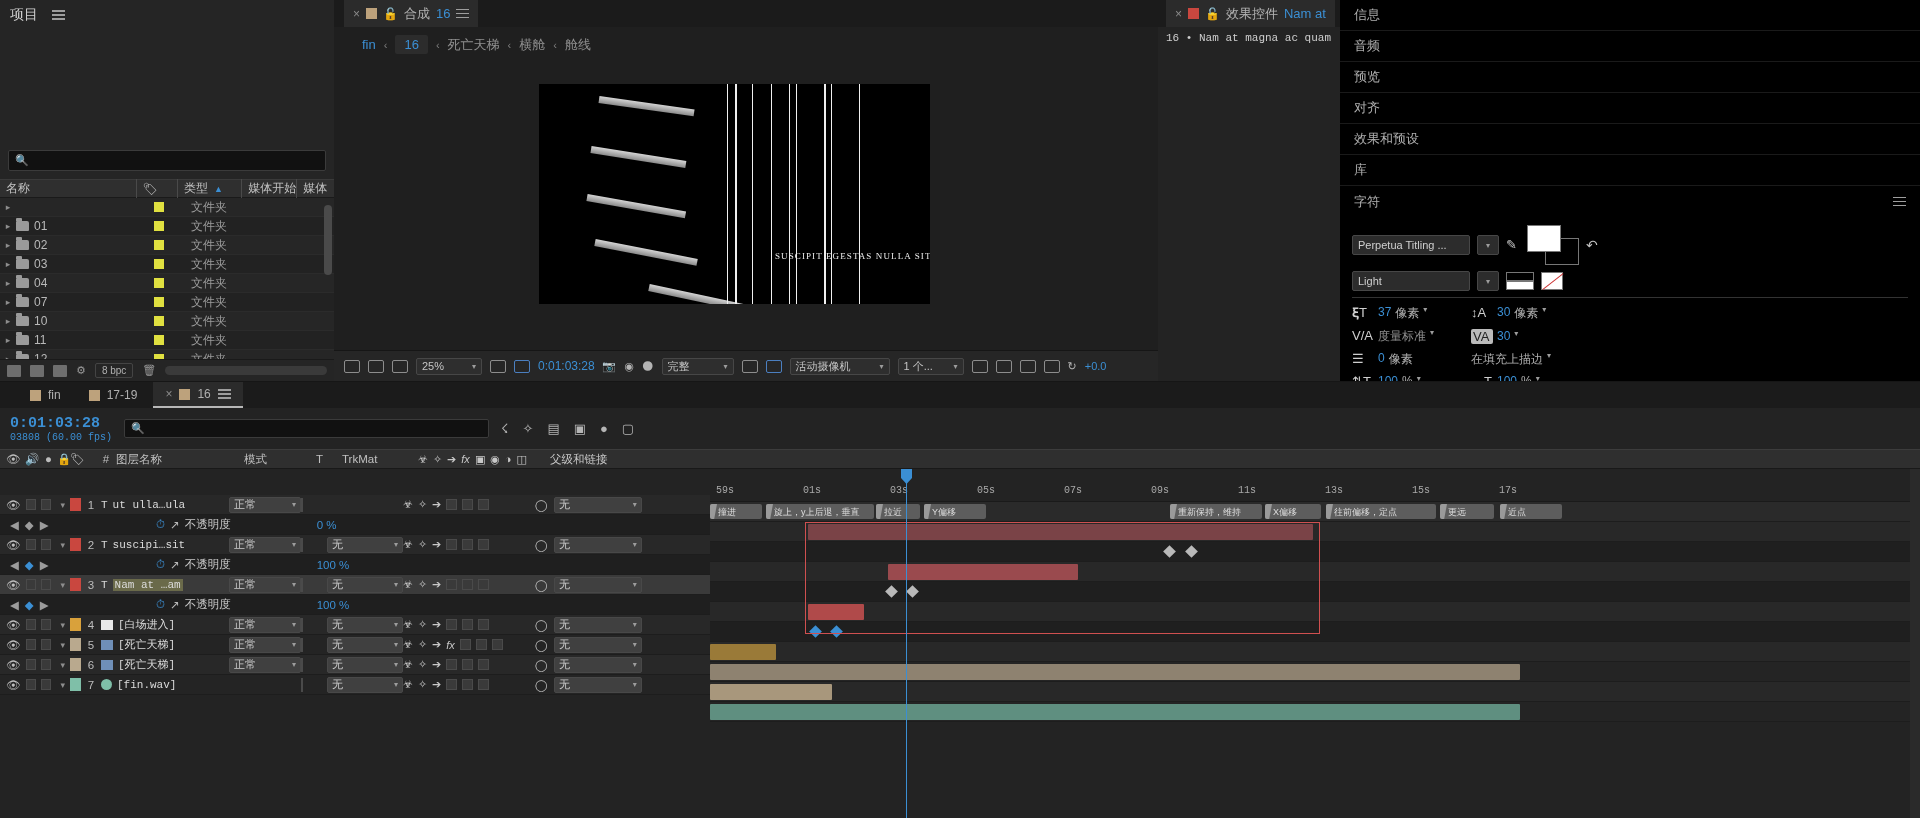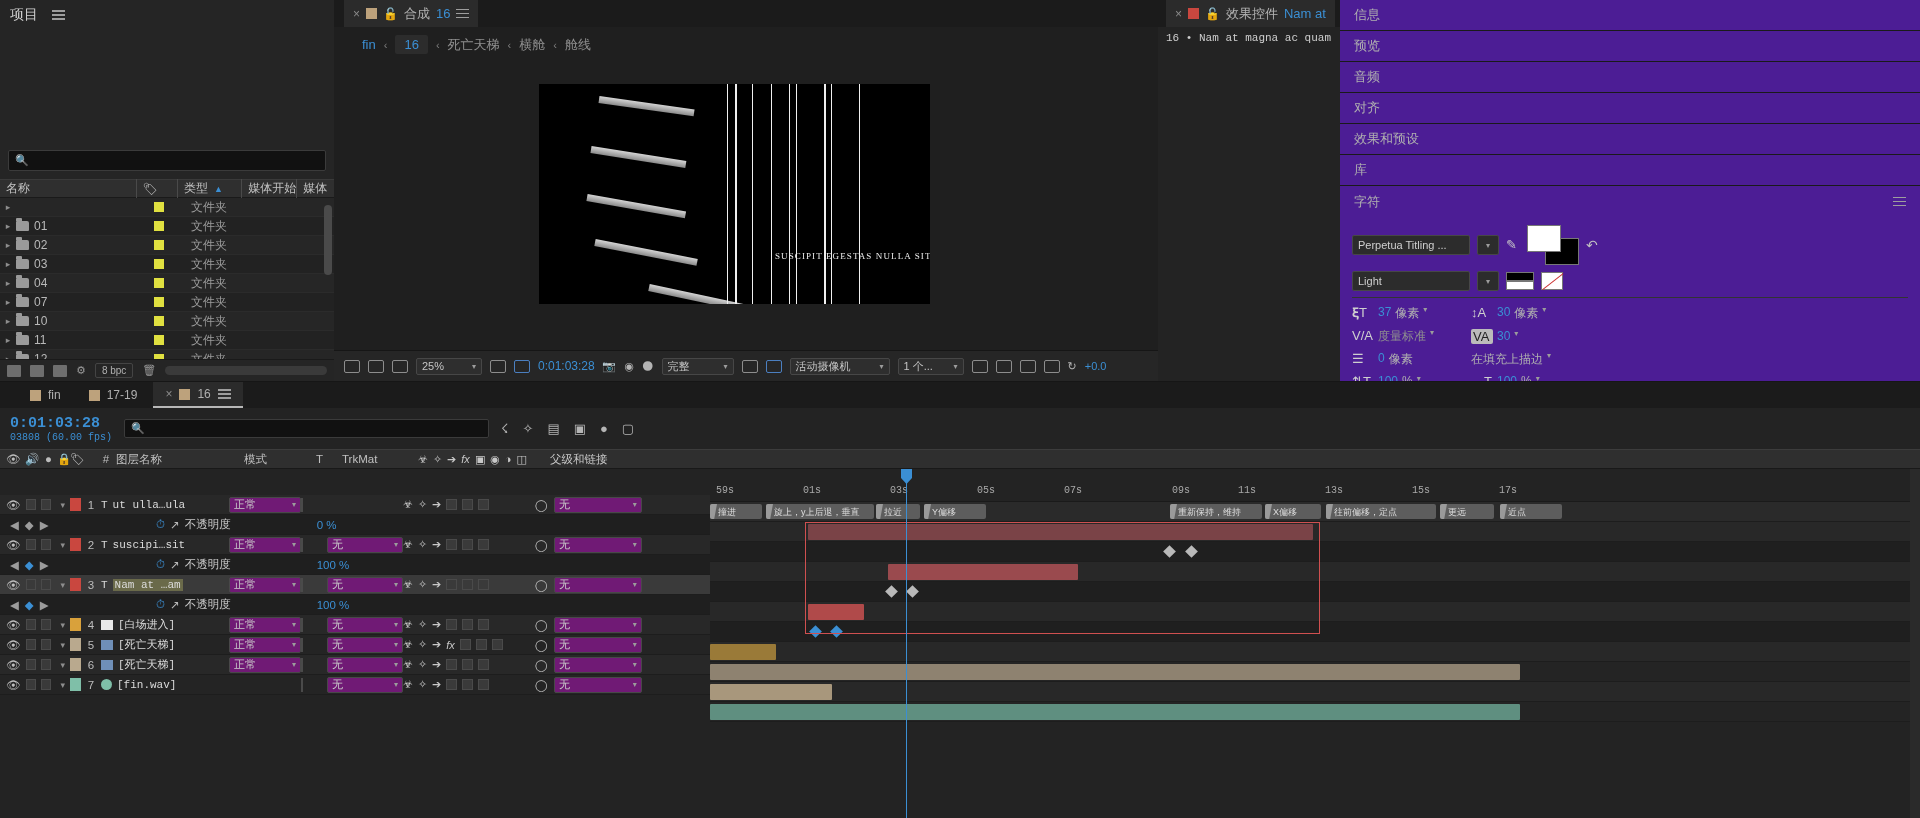--- a/index.html
+++ b/index.html
@@ -77,21 +77,21 @@
   .dd { height:17px; background:#2e2e2e; border:1px solid #474747; border-radius:2px;
     display:flex; align-items:center; gap:7px; padding:0 5px; font-size:11px; color:#c5c5c5; }
   .caret { font-size:8px; color:#9c9c9c; }
   .tcode { color:#3b8fd4; font-size:12px; }
 
   
   #fx { left:1158px; top:0; width:182px; height:381px; background:#232323; }
   #fx .fxsub { padding:5px 8px; font-family:"Liberation Mono",monospace; font-size:11px; color:#cfcfcf; }
 
   
-  #right { left:1340px; top:0; width:580px; height:381px; background:#4c1d95; }
+  #right { left:1340px; top:0; width:580px; height:381px; background:#000000; }
   .rtab { height:31px; display:flex; align-items:center; justify-content:space-between;
     padding:0 14px; font-size:13px; color:#b0b0b0; border-bottom:1px solid #1a1a1a; }
   .charpanel { padding:8px 12px 0 12px; }
   .crow { display:flex; align-items:center; gap:7px; margin-bottom:6px; }
   .fontbox { width:118px; height:20px; background:#2c2c2c; border:1px solid #474747;
     border-radius:2px; display:flex; align-items:center; padding:0 5px; font-size:11px;
     color:#cfcfcf; overflow:hidden; white-space:nowrap; }
   .ddarrow { width:22px; height:20px; background:#2c2c2c; border:1px solid #474747;
     border-radius:2px; display:flex; align-items:center; justify-content:center; }
   .eyed { width:14px; height:16px; color:#c9c9c9; font-size:13px; }
@@ -132,21 +132,21 @@
   .lrow.even { background:#242424; }
   .prow2 { height:20px; display:flex; align-items:center; font-size:11.5px;
     background:#1f1f1f; border-bottom:1px solid #1d1d1d; }
   .eyecol { width:70px; display:flex; align-items:center; gap:5px; padding-left:6px; color:#bdbdbd;}
   .sqb { width:11px; height:11px; background:#3a3a3a; border:1px solid #4a4a4a; }
   .clabel { width:11px; height:13px; }
   .idx { width:20px; text-align:center; color:#bdbdbd; }
   .lname { width:128px; display:flex; align-items:center; gap:5px;
     font-family:"Liberation Mono",monospace; font-size:11px; color:#dcdcdc; }
   .modecell { width:72px; }
-  .mdd { height:16px; background:#701a75; border:1px solid #484848; border-radius:2px;
+  .mdd { height:16px; background:#404040; border:1px solid #484848; border-radius:2px;
     display:flex; align-items:center; justify-content:space-between; padding:0 4px;
     font-size:11px; color:#cacaca; }
   .tcol { width:26px; }
   .trkcell { width:76px; }
   .switchcell { width:132px; display:flex; align-items:center; gap:5px; color:#c7c7c7; font-size:11px;}
   .parentcell { width:120px; display:flex; align-items:center; gap:6px; color:#c7c7c7;}
   .valcell { color:#3b8fd4; }
   .tlgrid { position:absolute; left:710px; top:0; right:0; bottom:0; }
   .ruler { height:33px; position:relative; background:#232323; border-bottom:1px solid #1a1a1a; }
   .tick { position:absolute; top:16px; font-size:10px; color:#a9a9a9; font-family:"Liberation Mono",monospace;}
@@ -409,24 +409,24 @@
     </div>
     <div class="fxsub">16 • Nam at magna ac quam</div>
   </div>
 
   <div class="panel" id="right">
     <div id="rtabs">
         <div class="rtab">
           <span>信息</span>
         </div>
         <div class="rtab">
+          <span>音频</span>
+        </div>
+        <div class="rtab">
           <span>预览</span>
-        </div>
-        <div class="rtab">
-          <span>音频</span>
         </div>
         <div class="rtab">
           <span>对齐</span>
         </div>
         <div class="rtab">
           <span>效果和预设</span>
         </div>
         <div class="rtab">
           <span>库</span>
         </div>
@@ -915,21 +915,21 @@
         </div>
       </div>
 
     <div class="tlgrid" style="top:87px">
       <div class="ruler" id="ruler">
           <span class="tick" style="left: 6px;">59s</span>
           <span class="tick" style="left: 93px;">01s</span>
           <span class="tick" style="left: 180px;">03s</span>
           <span class="tick" style="left: 267px;">05s</span>
           <span class="tick" style="left: 354px;">07s</span>
-          <span class="tick" style="left: 462px;">09s</span>
+          <span class="tick" style="left: 441px;">09s</span>
           <span class="tick" style="left: 528px;">11s</span>
           <span class="tick" style="left: 615px;">13s</span>
           <span class="tick" style="left: 702px;">15s</span>
           <span class="tick" style="left: 789px;">17s</span>
         </div>
       <div class="marklane" id="markLane">
           <div class="marker" style="left: 0px; width: 52px;">撞进</div>
           <div class="marker" style="left: 56px; width: 108px;">旋上，y上后退，垂直</div>
           <div class="marker" style="left: 166px; width: 44px;">拉近</div>
           <div class="marker" style="left: 214px; width: 62px;">Y偏移</div>

